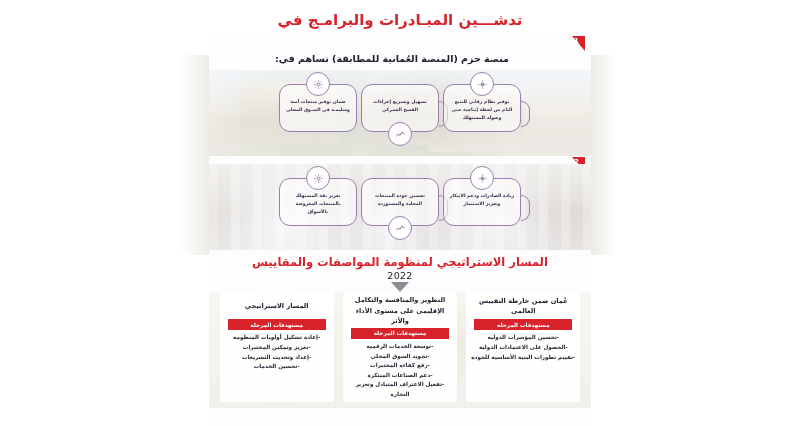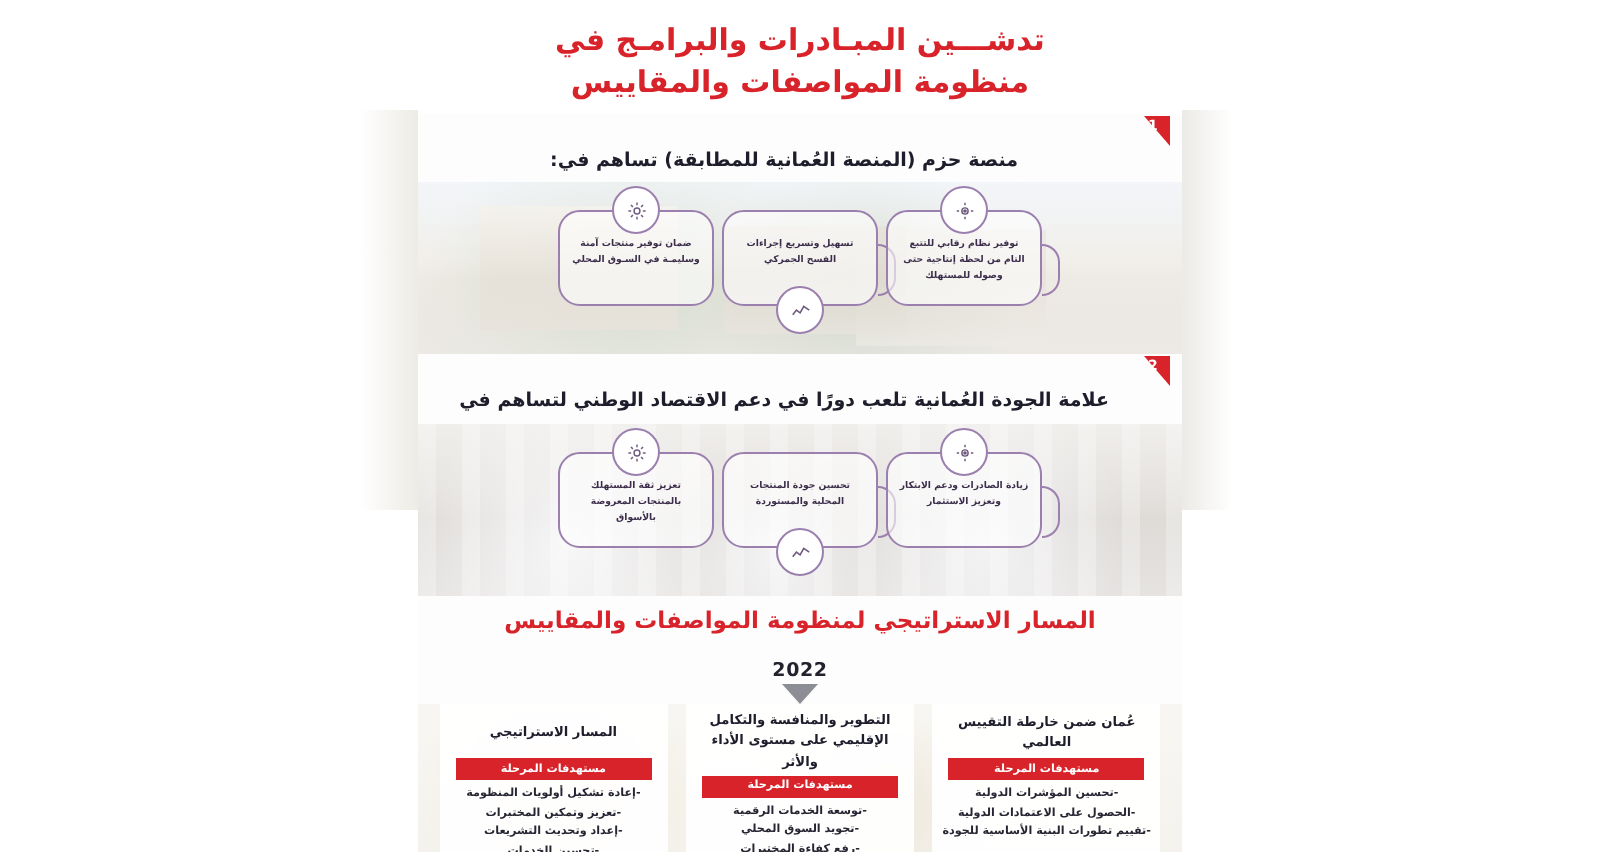--- a/index.html
+++ b/index.html
@@ -166,23 +166,22 @@
     justify-content: space-around;
     padding: 0 6px;
   }
   .year {
     text-align: center;
     width: 112px;
   }
   .year .y {
     color: #22222e;
     font-size: 9.5px;
-    font-weight: bold;
+    font-weight: normal;
     letter-spacing: .3px;
-    margin-top: 12px;
   }
   .year .tri {
     width: 0; height: 0; margin: 1px auto 0;
     border-left: 9px solid transparent;
     border-right: 9px solid transparent;
     border-top: 10px solid #8d8d96;
   }
   
   .panels {
     position: relative;
@@ -256,21 +255,20 @@
     <div class="sp-inner"></div>
   </div>
   <div class="sidephoto" id="right-photo">
     <div class="sp-inner"></div>
   </div>
 
   <div id="sheet">
 
     <div class="title-wrap">
       <div class="title-line">تدشـــين المبـادرات والبرامـج في</div>
-      <div class="title-line">منظومة المواصفات والمقاييس</div>
     </div>
 
     <div class="sec-head">
       <span class="flag">
         <span class="num">1</span>
       </span>
       <span class="txt">منصة حزم (المنصة العُمانية للمطابقة) تساهم في:</span>
     </div>
 
     <div class="band band1">
@@ -310,21 +308,20 @@
           <div class="body">توفير نظام رقابي للتتبع التام من لحظة إنتاجية حتى وصوله للمستهلك</div>
         </div>
 
       </div>
     </div>
 
     <div class="sec-head">
       <span class="flag">
         <span class="num">2</span>
       </span>
-      <span class="txt">علامة الجودة العُمانية تلعب دورًا في دعم الاقتصاد الوطني لتساهم في</span>
     </div>
 
     <div class="band band2">
       <div class="photo"></div>
       <div class="veil"></div>
       <div class="cards">
 
         <div class="card">
           <div class="bubble top">
             <svg viewBox="0 0 24 24" fill="none" stroke="#6e5a7f" stroke-width="1.6">

